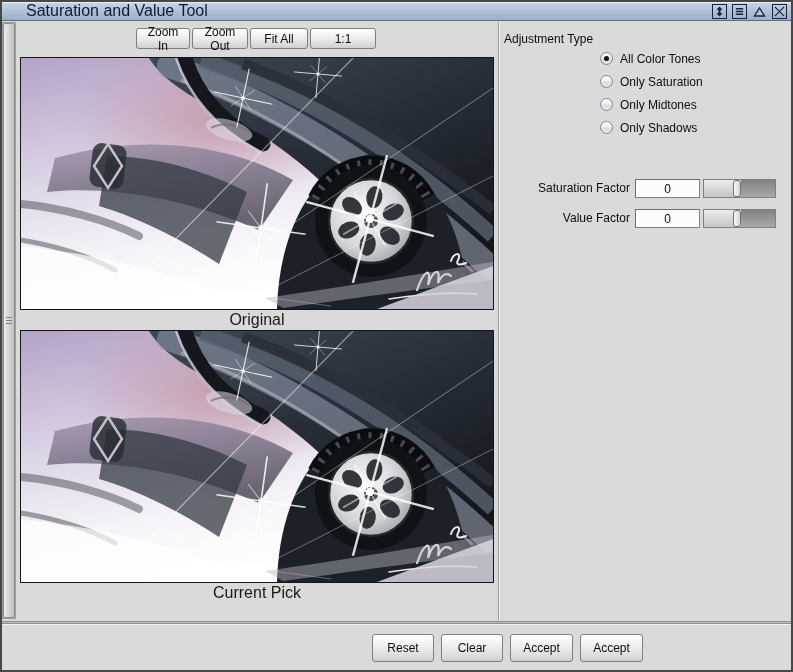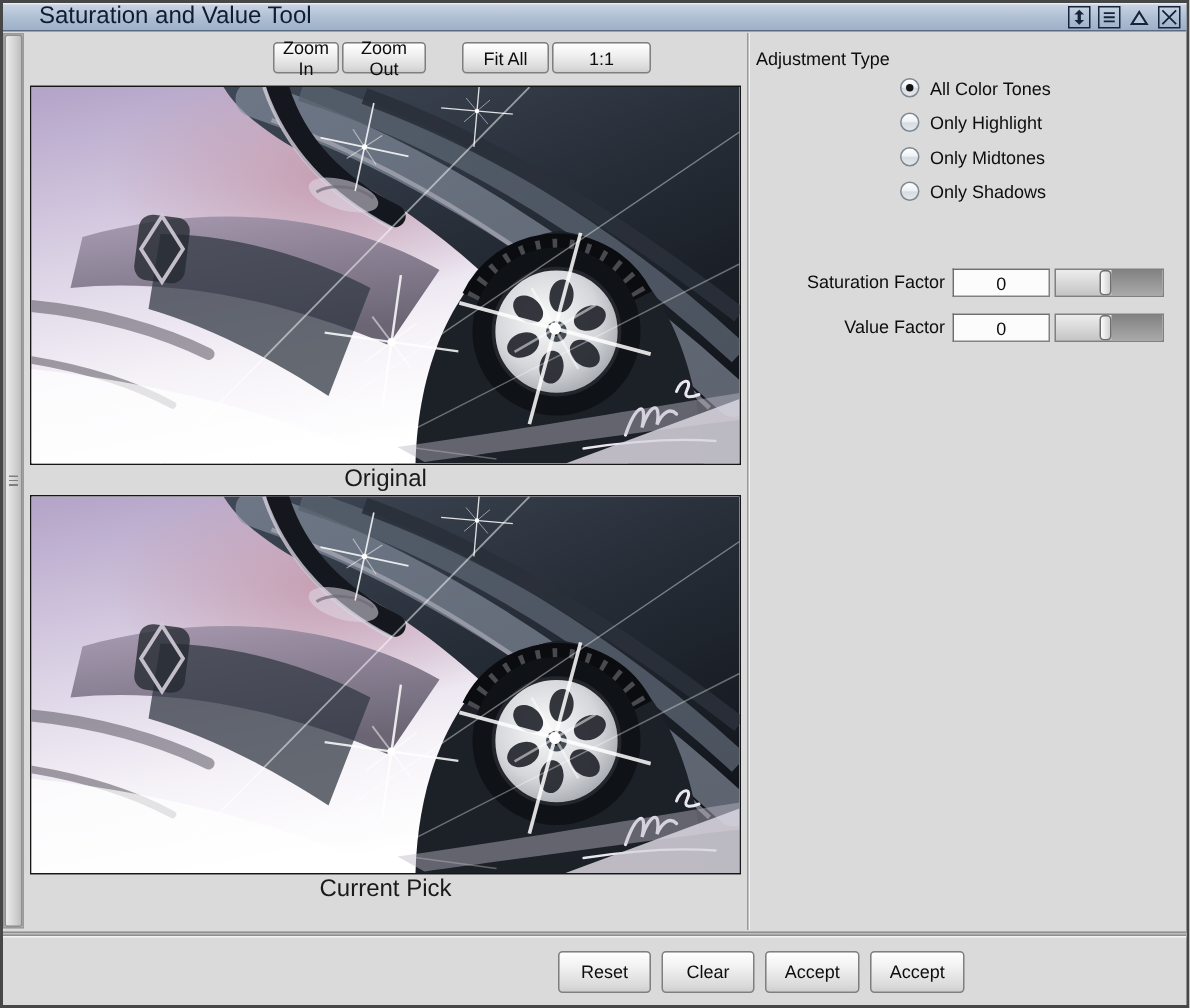--- a/index.html
+++ b/index.html
@@ -43,21 +43,21 @@
   
   .btn{
     display:inline-flex;align-items:center;justify-content:center;
     border:1px solid #7f7f7f;border-radius:3px;
     background:linear-gradient(#ffffff,#f0f0f0 40%,#dadada 85%,#cecece);
     box-shadow:inset 0 1px 0 #ffffff;
     font-size:12px;color:#0d0d0d;cursor:default;
   }
   .zoom-toolbar{position:absolute;left:134px;top:26px;display:flex;gap:2px;}
   .zoom-toolbar .btn{height:21px;}
-  .zb0{width:44px;margin-left:46px;}.zb1{width:56px;}.zb2{width:58px;margin-left:22px;}.zb3{width:66px;}
+  .zb0{width:54px;}.zb1{width:56px;}.zb2{width:58px;}.zb3{width:66px;}
   
   .preview{
     position:absolute;left:18px;width:474px;height:253px;
     border:1px solid #161616;background:#fff;
   }
   .preview svg{display:block;width:100%;height:100%;}
   .p1{top:55px;}
   .p2{top:328px;}
   .caption{position:absolute;left:18px;width:474px;text-align:center;font-size:16px;color:#1a1a1a;}
   .c1{top:309px;}
@@ -254,21 +254,21 @@
 
   <div class="radio-list">
     <div class="radio-row selected">
       <span class="radio">
           <span class="dot"></span>
         </span>
       <span class="radio-label">All Color Tones</span>
     </div>
     <div class="radio-row">
       <span class="radio"></span>
-      <span class="radio-label">Only Highlight</span>
+      <span class="radio-label">Only Saturation</span>
     </div>
     <div class="radio-row">
       <span class="radio"></span>
       <span class="radio-label">Only Midtones</span>
     </div>
     <div class="radio-row">
       <span class="radio"></span>
       <span class="radio-label">Only Shadows</span>
     </div>
   </div>

